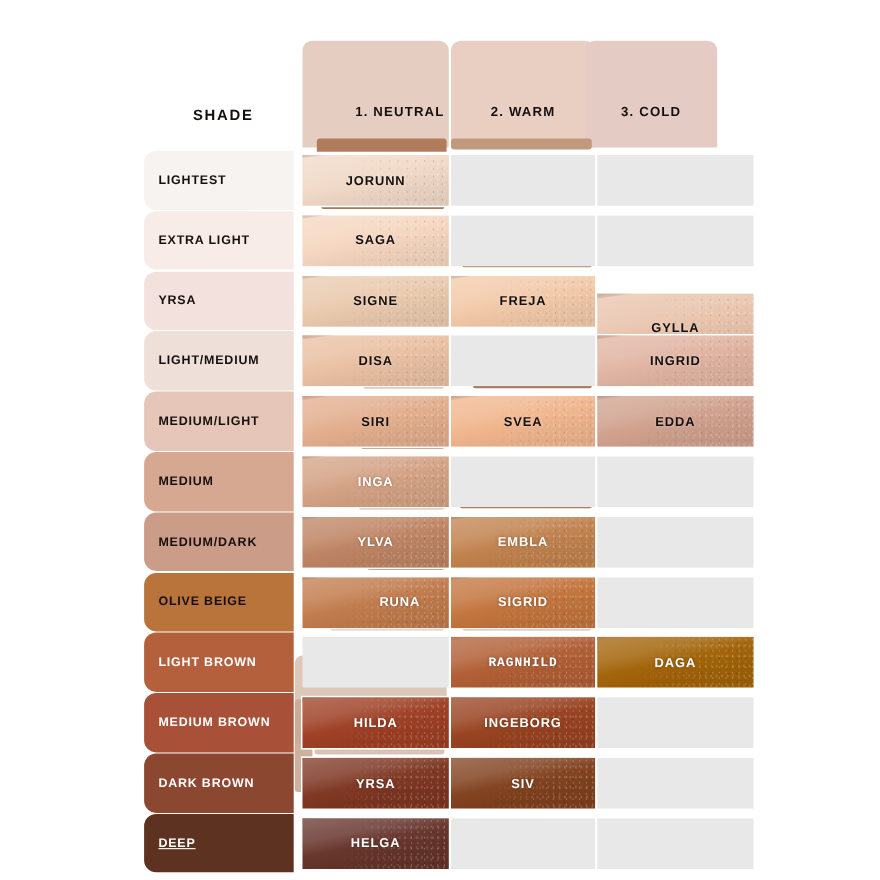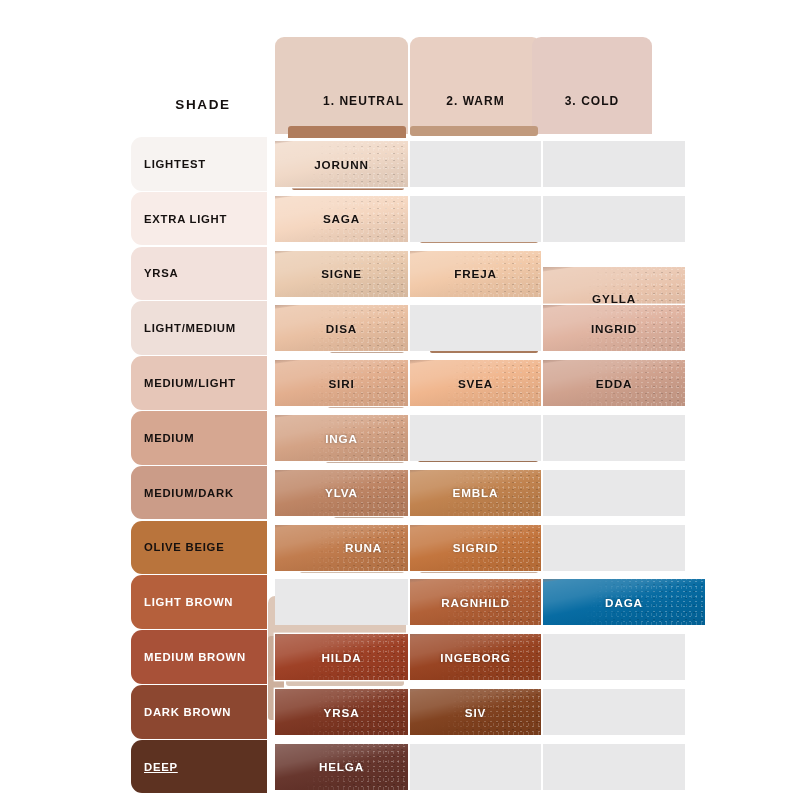--- a/index.html
+++ b/index.html
@@ -295,23 +295,23 @@
       </div>
       <div class="cell empty" style="left: 543px; width: 142px; top: 524.6px; height: 46px; z-index: 2; background: rgb(232, 232, 233);"></div>
       <div class="row-label" style="top: 575.4px; height: 53.6px; background: rgb(181, 96, 60); color: rgb(255, 255, 255); z-index: 3;">
         <span>LIGHT BROWN</span>
       </div>
       <div class="cell empty" style="left: 275px; width: 133px; top: 579.4px; height: 46px; z-index: 2; background: rgb(232, 232, 233);"></div>
       <div class="cell swatch dark" style="left: 410px; width: 131px; top: 579.4px; height: 46px; z-index: 2; background: rgb(176, 94, 52);">
         <div class="rim"></div>
         <div class="wash"></div>
         <div class="grain"></div>
-        <span class="label" style="color: rgb(255, 255, 255);">RAGNHILD</span>
-      </div>
-      <div class="cell swatch dark" style="left: 543px; width: 162px; top: 579.4px; height: 46px; z-index: 2; background: #0369a1;">
+        <span class="label" style="color: rgb(255, 255, 255); font-family: Liberation Mono, monospace;">RAGNHILD</span>
+      </div>
+      <div class="cell swatch dark" style="left: 543px; width: 142px; top: 579.4px; height: 46px; z-index: 2; background: #a16207;">
         <div class="rim"></div>
         <div class="wash"></div>
         <div class="grain"></div>
         <span class="label" style="color: rgb(255, 255, 255);">DAGA</span>
       </div>
       <div class="row-label" style="top: 630.2px; height: 53.6px; background: rgb(168, 81, 56); color: rgb(255, 255, 255); z-index: 3;">
         <span>MEDIUM BROWN</span>
       </div>
       <div class="cell swatch dark" style="left: 275px; width: 133px; top: 634.2px; height: 46px; z-index: 2; background: rgb(157, 62, 35);">
         <div class="rim"></div>

